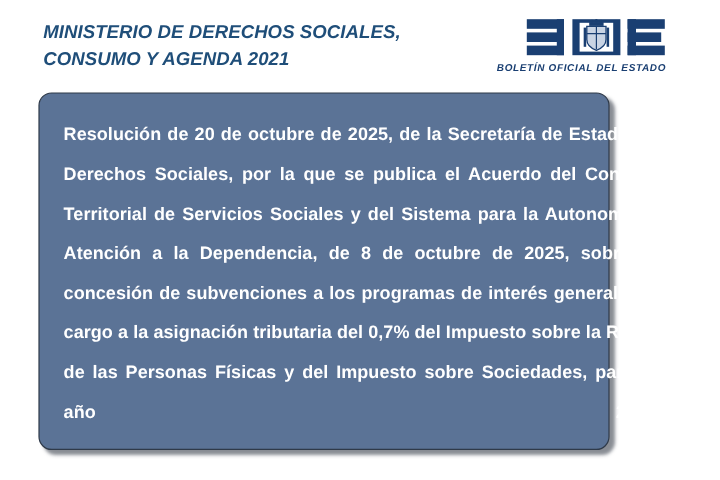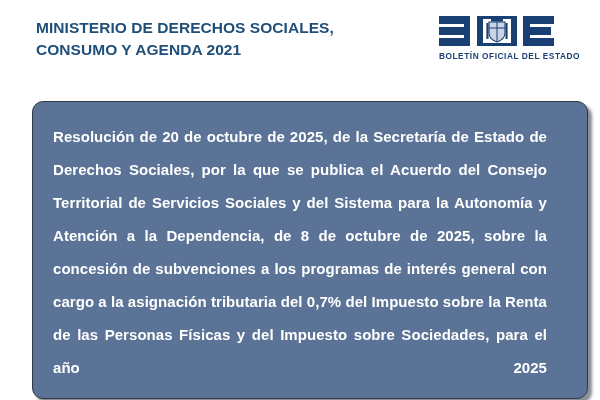--- a/index.html
+++ b/index.html
@@ -23,20 +23,21 @@
     background: #ffffff;
   }
 
   
   #header {
     position: absolute;
     left: 0;
     top: 0;
     width: 600px;
     height: 87px;
+    font-style: italic;
   }
 
   #ministry-title {
     position: absolute;
     left: 36px;
     top: 17px;
     width: 380px;
     color: #1f4e79;
     font-size: 15.5px;
     font-weight: bold;
@@ -48,21 +49,21 @@
     white-space: nowrap;
   }
 
   
   #boe-logo {
     position: absolute;
     left: 414px;
     top: 14px;
     width: 166px;
     height: 58px;
-    text-align: right;
+    text-align: left;
   }
 
   #boe-wordmark {
     display: block;
     height: 34px;
     width: 120px;
     margin: 0 auto;
     position: relative;
   }
   #boe-wordmark svg {
@@ -76,22 +77,22 @@
     font-size: 8.3px;
     font-weight: bold;
     letter-spacing: 0.55px;
     white-space: nowrap;
   }
 
   
   #resolution-box {
     position: absolute;
     left: 32px;
-    top: 101px;
-    width: 556px;
+    top: 77px;
+    width: 476px;
     height: 298px;
     box-sizing: border-box;
     background: #5b7396;
     border: 1.5px solid #2f3a49;
     border-radius: 11px;
     box-shadow: 4px 4px 3px rgba(40, 48, 60, 0.55);
   }
 
   #resolution-text {
     position: absolute;

